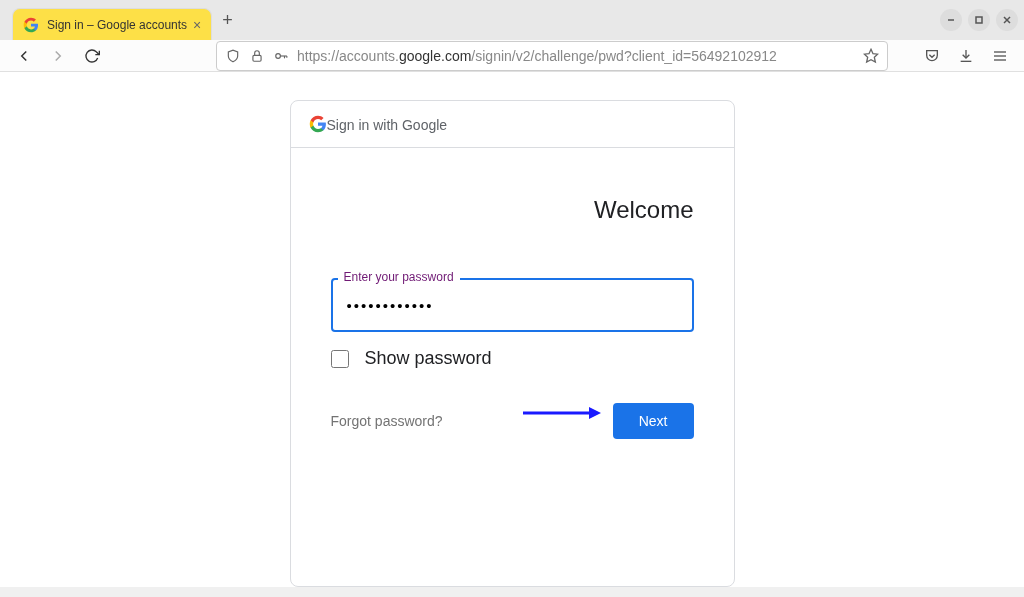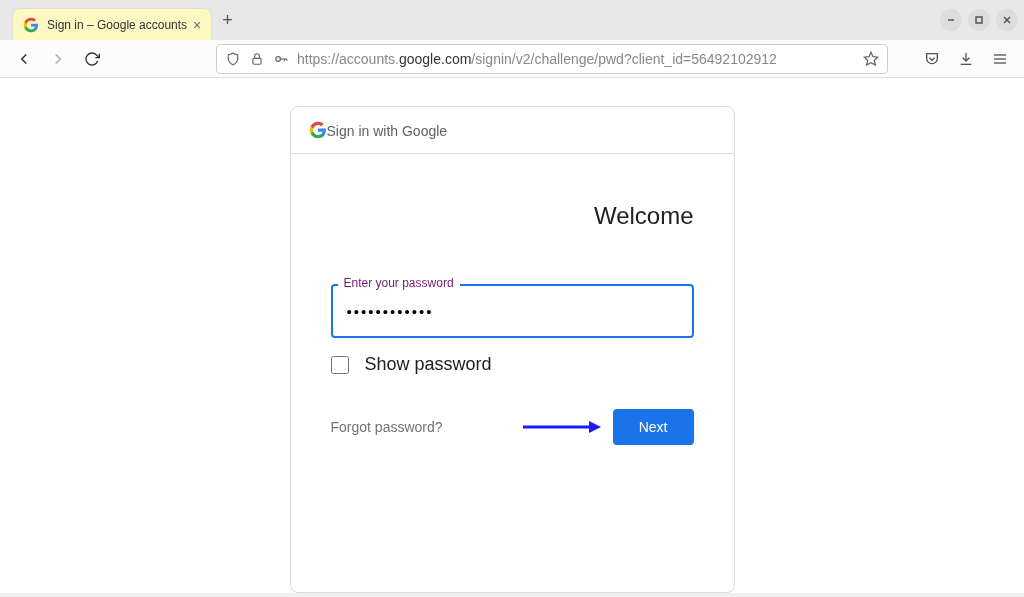--- a/index.html
+++ b/index.html
@@ -1,29 +1,29 @@
 <!DOCTYPE html>
 <html><head>
   <meta charset="utf-8">
   <style>
     * { margin: 0; padding: 0; box-sizing: border-box; font-family: Arial, sans-serif; }
     body { width: 1024px; height: 597px; overflow: hidden; background: #f0f0f0; }
 
     
     .window-chrome { background: #e8e8e8; height: 40px; display: flex; align-items: center; padding: 0 6px; }
-    .tab { background: #fef9c3; border-radius: 8px 8px 0 0; height: 32px; display: flex; align-items: center; padding: 0 10px; margin-left: 6px; margin-top: 8px; min-width: 200px; border: 1px solid #ddd; border-bottom: none; }
+    .tab { background: #fde047; border-radius: 8px 8px 0 0; height: 32px; display: flex; align-items: center; padding: 0 10px; margin-left: 6px; margin-top: 8px; min-width: 200px; border: 1px solid #ddd; border-bottom: none; }
     .tab .favicon { width: 16px; height: 16px; margin-right: 8px; }
     .tab .tab-title { font-size: 12px; color: #333; flex: 1; white-space: nowrap; overflow: hidden; text-overflow: ellipsis; }
     .tab .tab-close { font-size: 14px; color: #666; margin-left: 6px; cursor: pointer; }
     .new-tab { margin-left: 10px; font-size: 18px; color: #555; cursor: pointer; }
     .window-controls { margin-left: auto; display: flex; gap: 6px; }
     .win-btn { width: 22px; height: 22px; border-radius: 50%; background: #ddd; display: flex; align-items: center; justify-content: center; font-size: 12px; color: #555; cursor: pointer; }
 
     
-    .toolbar { background: #fcfcfc; height: 38px; display: flex; align-items: center; padding: 0 14px; gap: 14px; border-bottom: 1px solid #e0e0e0; }
+    .toolbar { background: #fcfcfc; height: 32px; display: flex; align-items: center; padding: 0 14px; gap: 14px; border-bottom: 1px solid #e0e0e0; }
     .nav-btn { width: 20px; height: 20px; display: flex; align-items: center; justify-content: center; color: #555; cursor: pointer; }
     .nav-btn.disabled { opacity: 0.4; }
     .addr-bar { flex: 1; height: 30px; border: 1px solid #ccc; border-radius: 4px; display: flex; align-items: center; padding: 0 8px; gap: 8px; background: #fff; margin-left: 100px; margin-right: 20px; }
     .addr-icon { width: 16px; height: 16px; display: flex; align-items: center; justify-content: center; color: #666; }
     .url-text { flex: 1; font-size: 14px; color: #888; white-space: nowrap; overflow: hidden; }
     .url-text .domain { color: #333; }
     .toolbar-right { display: flex; gap: 14px; align-items: center; }
 
     
     .content-area { background: #fff; height: calc(100% - 82px); display: flex; justify-content: center; position: relative; overflow-y: auto; }
@@ -190,21 +190,21 @@
       </div>
 
       <label class="show-pwd">
         <input type="checkbox" style="">
         <span class="show-pwd-label">Show password</span>
       </label>
 
 
       <div class="actions">
         <span class="forgot">Forgot password?</span>
-        <div style="display:flex; align-items:center; gap:12px;">
+        <div style="display:flex; gap:12px;">
           <svg class="arrow-annotation" style="position:static;" width="80" height="20" viewBox="0 0 80 20">
             <line x1="2" y1="10" x2="68" y2="10" stroke="#1a1aff" stroke-width="3"></line>
             <polygon points="68,4 80,10 68,16" fill="#1a1aff"></polygon>
           </svg>
           <button class="next-btn">Next</button>
         </div>
       </div>
     </div>
   </div>
 </div>

